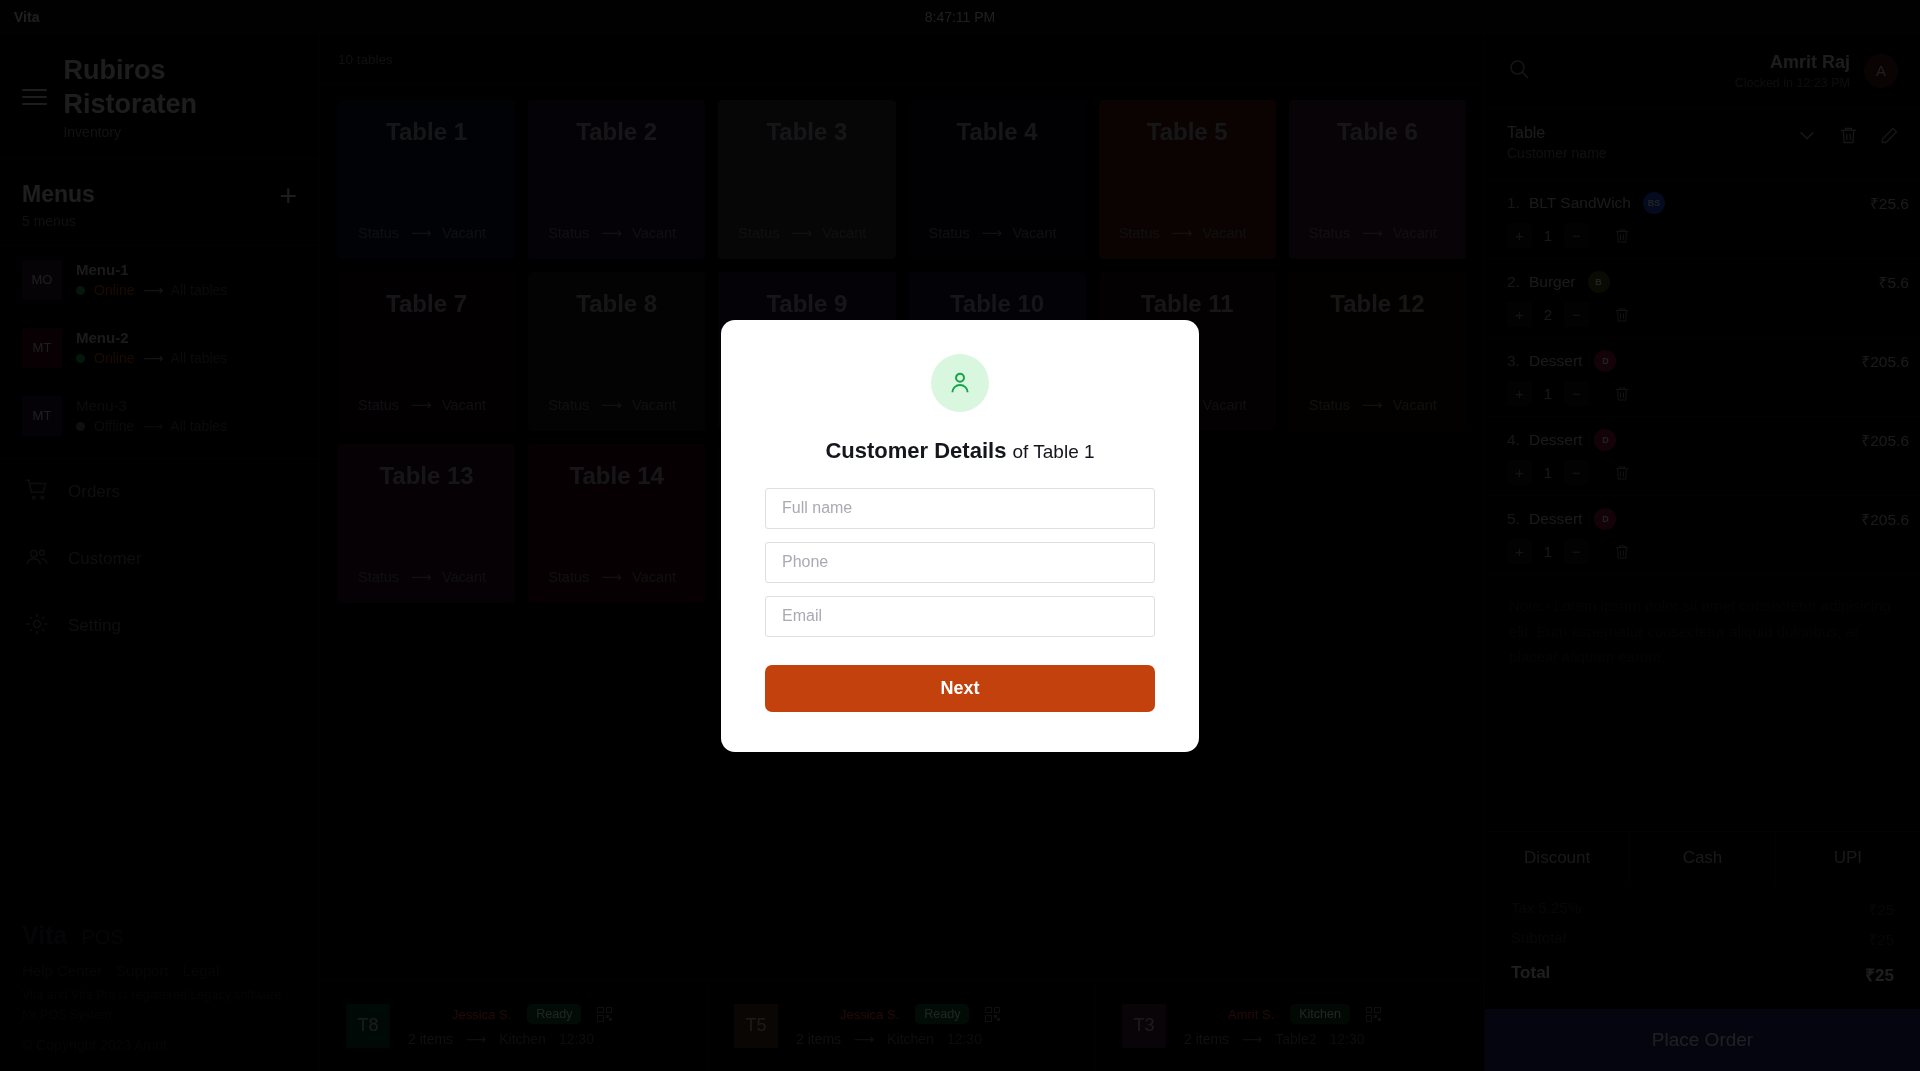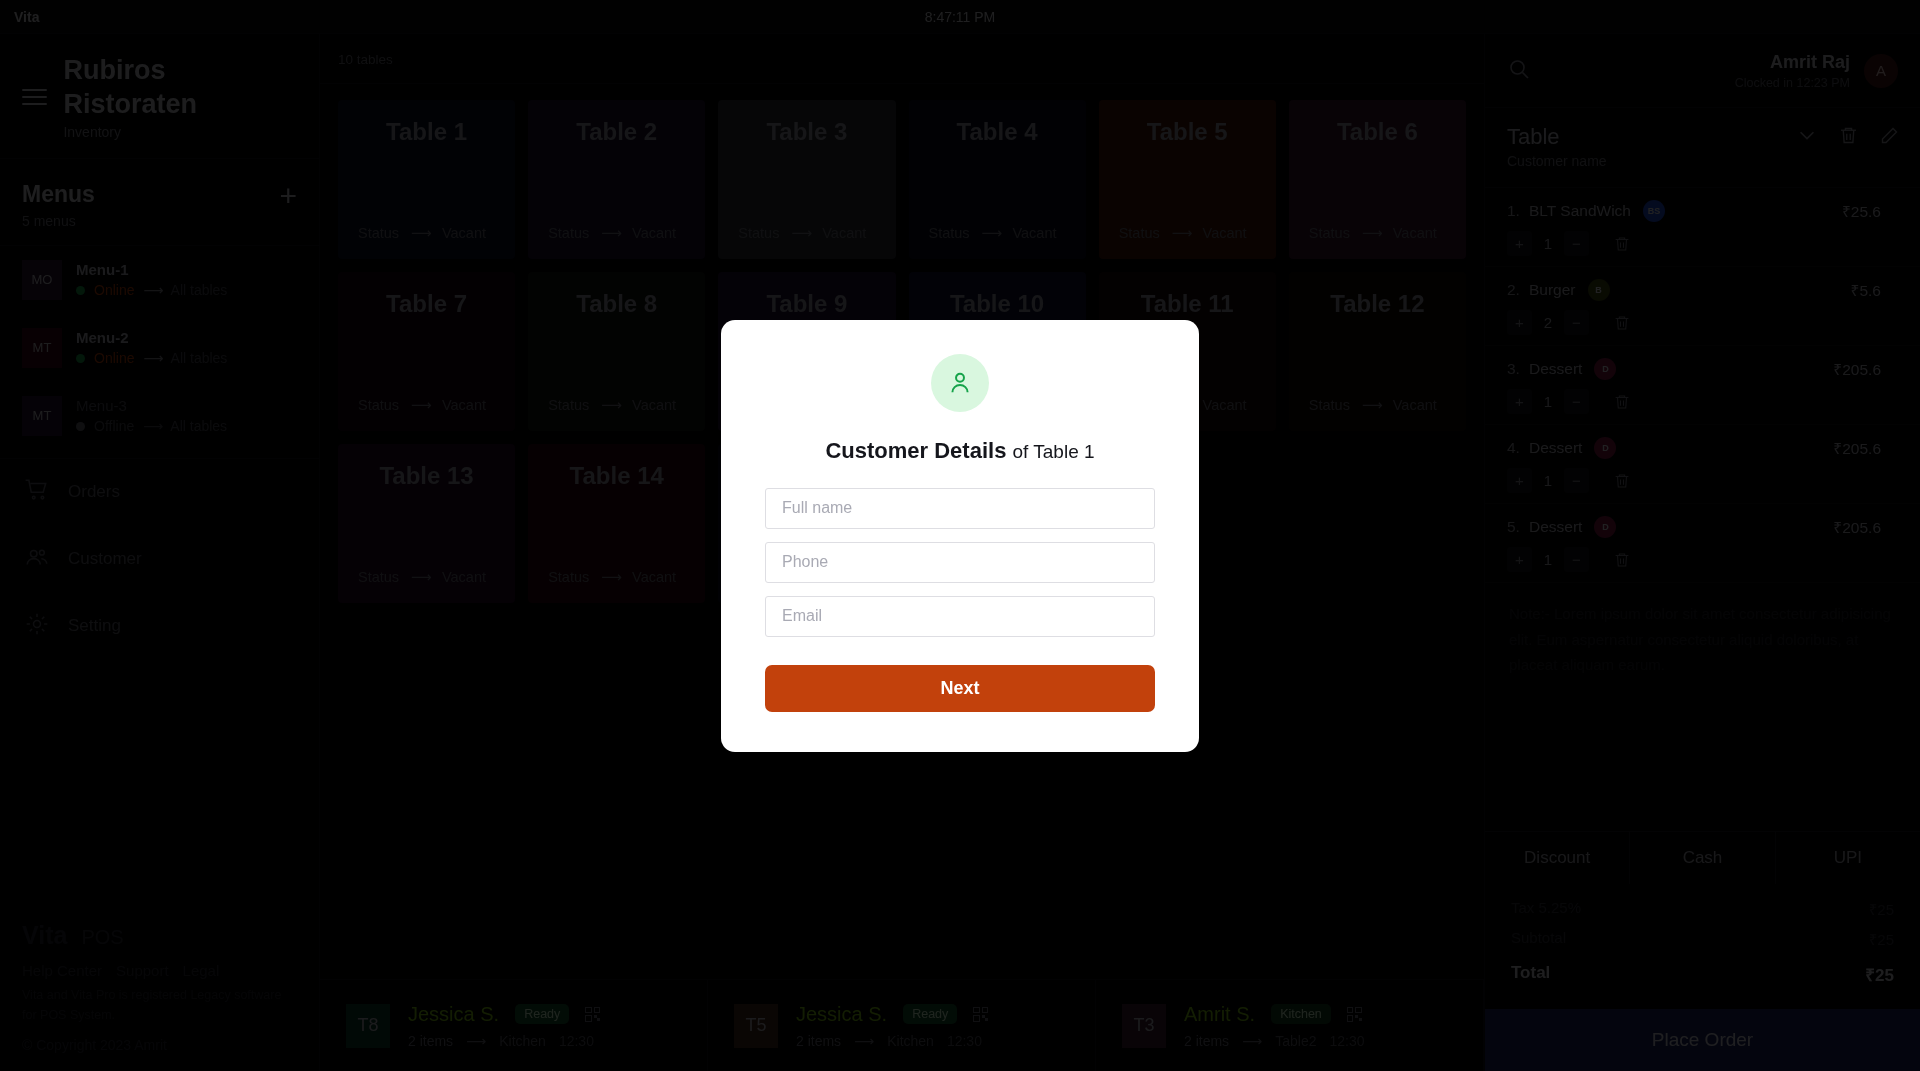--- a/index.html
+++ b/index.html
@@ -136,21 +136,21 @@
     padding: 0 26px; height: 100%;
     border-right: 1px solid #121215;
     cursor: pointer;
   }
   .order-tag {
     width: 44px; height: 44px; flex: 0 0 44px;
     display: flex; align-items: center; justify-content: center;
     font-size: 18px; color: #c0c0c9;
   }
   .order-line1 { display: flex; align-items: center; gap: 16px; }
-  .order-name { font-size: 20px; color: #84cc16; }
+  .order-name { font-size: 13px; color: #ef4444; margin-left: 44px; }
   .chip {
     font-size: 12.5px; padding: 3px 9px; border-radius: 5px;
     color: #d8ffd8; font-weight: 500;
   }
   .qr { width: 15px; height: 15px; display:grid; grid-template-columns: 1fr 1fr; grid-template-rows: 1fr 1fr; gap:2px; }
   .qr i { display:block; border: 1.5px solid #6d6d77; }
   .qr i:nth-child(4){ border: none; background:
      linear-gradient(to right,#6d6d77 45%, transparent 45%) top left/100% 45% no-repeat,
      linear-gradient(to right,transparent 55%, #6d6d77 55%) bottom left/100% 45% no-repeat; }
   .order-line2 { display: flex; align-items: center; gap: 13px; margin-top: 7px; font-size: 14px; color: #6d6d78; }
@@ -178,27 +178,27 @@
     display: flex; align-items: center; justify-content: center;
     font-size: 15px; color: #e7c9c9; margin-left: 14px;
   }
   .rp-userwrap { display: flex; align-items: center; }
 
   .rp-tablehead {
     display: flex; align-items: flex-start; justify-content: space-between;
     padding: 16px 20px 18px 22px;
     border-bottom: 1px solid #131316;
   }
-  .rp-tabletitle { font-size: 22px; color: #c0c0c9; }
+  .rp-tabletitle { font-size: 16px; color: #c0c0c9; }
   .rp-customer { font-size: 14px; color: #6f6f79; margin-top: 3px; }
   .rp-actions { display: flex; align-items: center; gap: 20px; }
   .rp-actions span { cursor: pointer; display: inline-flex; }
 
   .items { flex: 0 0 auto; overflow: hidden; }
-  .item-row { padding: 12px 39px 10px 22px; border-bottom: 1px solid #0f0f12; }
+  .item-row { padding: 12px 11px 10px 22px; border-bottom: 1px solid #0f0f12; }
   .item-top { display: flex; align-items: center; }
   .item-idx { font-size: 15.5px; color: #9a9aa4; width: 22px; }
   .item-name { font-size: 15.5px; color: #b4b4be; }
   .item-badge {
     width: 22px; height: 22px; border-radius: 50%;
     display: flex; align-items: center; justify-content: center;
     font-size: 9px; font-weight: bold; color: #e9e9f2; margin-left: 12px;
   }
   .item-price { margin-left: auto; font-size: 15.5px; color: #b6b6c0; }
   .item-ctrls { display: flex; align-items: center; gap: 10px; margin-top: 9px; }

